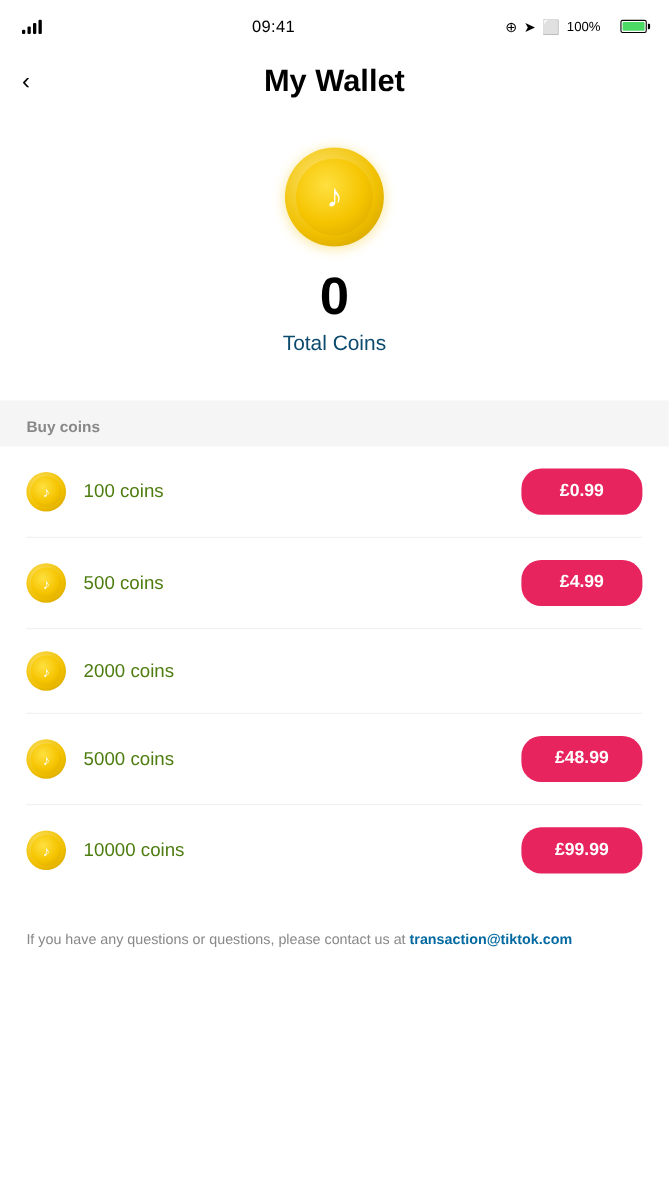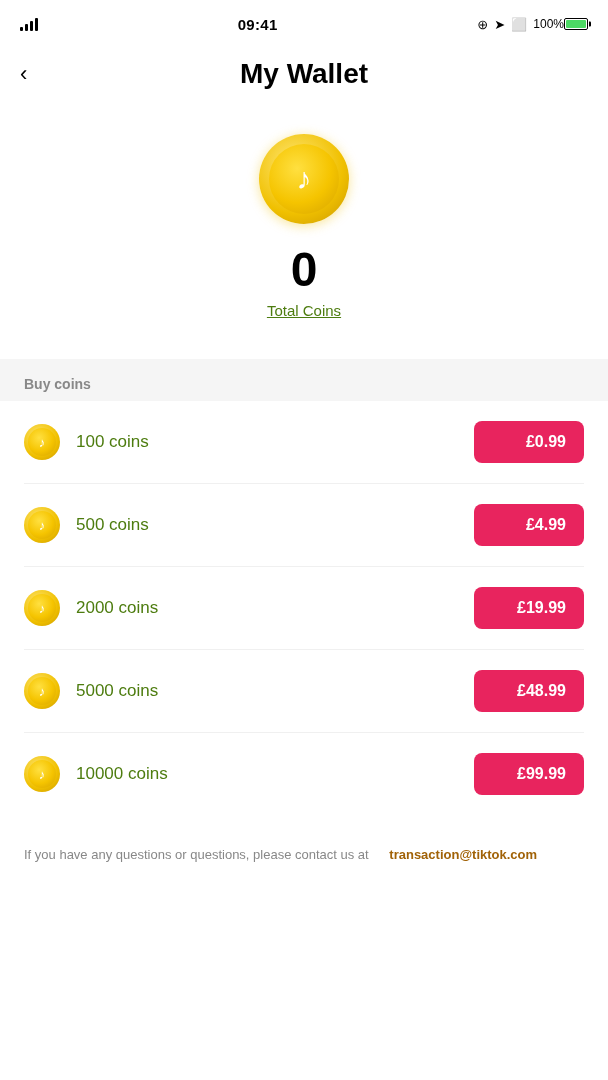--- a/index.html
+++ b/index.html
@@ -33,35 +33,35 @@
       gap: 2px;
       height: 14px;
     }
     .bar {
       width: 3px;
       background: #000;
       border-radius: 1px;
     }
     .status-time {
       font-size: 15px;
-      font-weight: 700;
+      font-weight: 400;
       letter-spacing: 0.3px;
     }
     .status-right {
       display: flex;
       align-items: center;
       gap: 6px;
     }
     .status-icon {
       font-size: 13px;
     }
     .battery-container {
       display: flex;
       align-items: center;
-      gap: 0;
+      gap: 18px;
     }
     .battery {
       width: 24px;
       height: 12px;
       border: 1.5px solid #000;
       border-radius: 2px;
       position: relative;
       display: flex;
       align-items: center;
       padding: 1px;
@@ -144,23 +144,22 @@
     }
 
     .coin-count {
       font-size: 48px;
       font-weight: 700;
       color: #000;
       line-height: 1;
       margin-bottom: 8px;
     }
     .coin-label {
-      font-size: 15px;
-      color: #4d7c0f;
-      text-decoration: underline;
+      font-size: 19px;
+      color: #0c4a6e;
     }
 
     
     .buy-section {
       background: #f5f5f5;
       padding: 16px 24px 8px;
     }
     .buy-section-title {
       font-size: 14px;
       color: #888;
@@ -217,44 +216,43 @@
     .coin-item-name {
       font-size: 17px;
       color: #4d7c0f;
       font-weight: 400;
     }
 
     .buy-btn {
       background: #e8245e;
       color: #fff;
       border: none;
-      border-radius: 8px;
-      padding: 12px 18px;
+      border-radius: 18px;
+      padding: 12px 8px;
       font-size: 16px;
       font-weight: 600;
       cursor: pointer;
       min-width: 110px;
-      text-align: right;
+      text-align: center;
     }
 
     
     .footer-note {
       padding: 30px 24px 30px;
       background: #fff;
     }
     .footer-note p {
       font-size: 13px;
       color: #888;
       line-height: 1.6;
     }
     .footer-note a {
-      color: #a16207;
+      color: #0369a1;
       font-weight: 600;
       text-decoration: none;
-      margin-left: 17px;
     }
   </style>
 </head>
 <body>
 
 <div class="status-bar">
   <div class="status-left">
     <div class="signal-bars">
       <div class="bar" style="height:4px"></div>
       <div class="bar" style="height:7px"></div>
@@ -323,21 +321,20 @@
 
   <div class="coin-item">
     <div class="coin-item-left">
       <div class="coin-icon">
         <div class="coin-icon-inner">
           <span class="coin-icon-note">♪</span>
         </div>
       </div>
       <span class="coin-item-name">2000 coins</span>
     </div>
-    <button class="buy-btn">£19.99</button>
   </div>
 
   <div class="coin-item">
     <div class="coin-item-left">
       <div class="coin-icon">
         <div class="coin-icon-inner">
           <span class="coin-icon-note">♪</span>
         </div>
       </div>
       <span class="coin-item-name">5000 coins</span>

